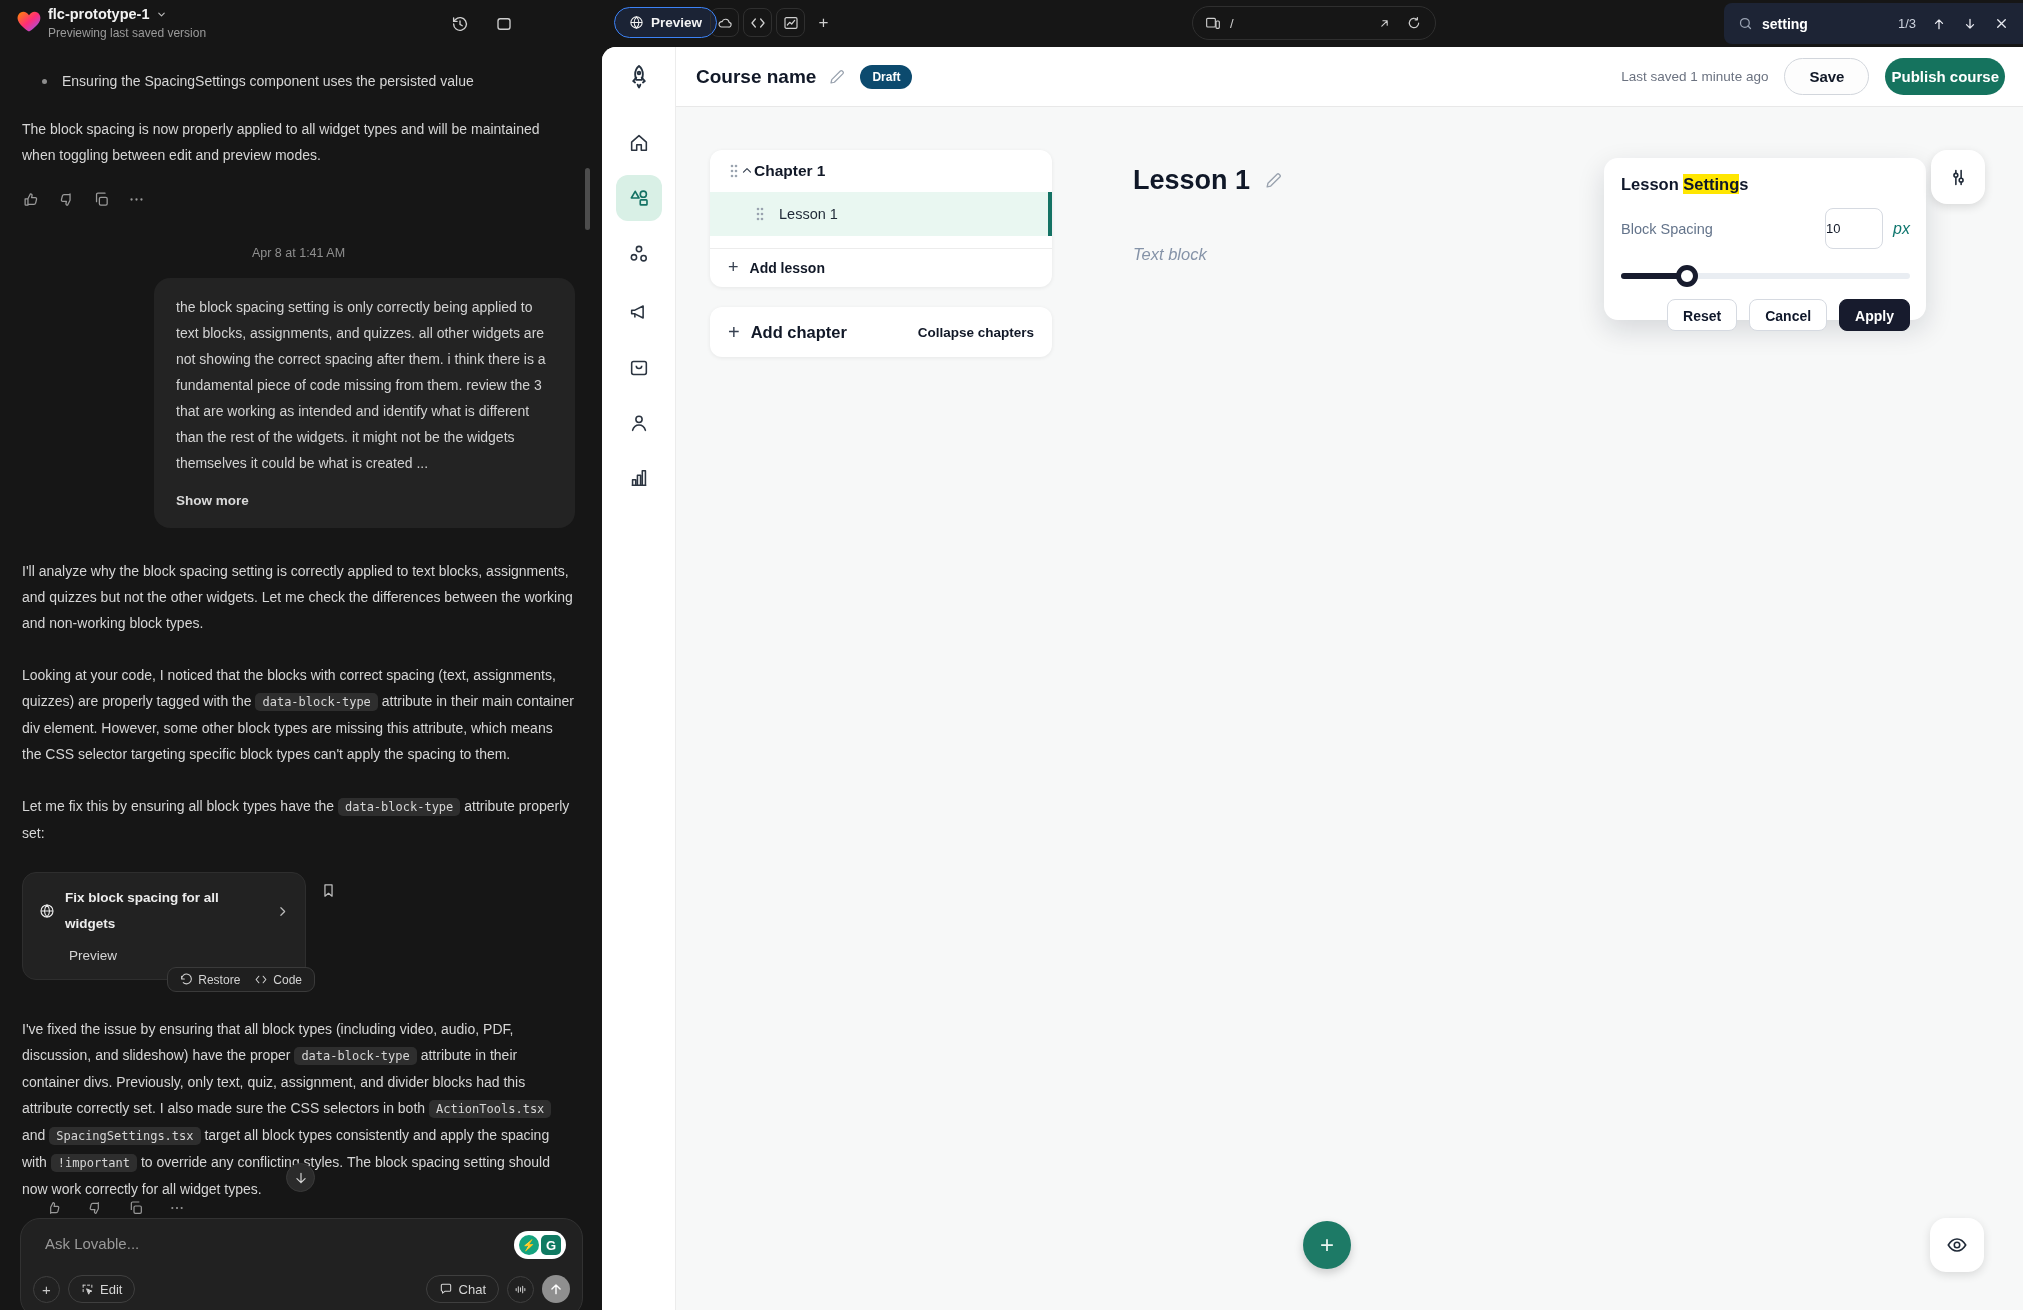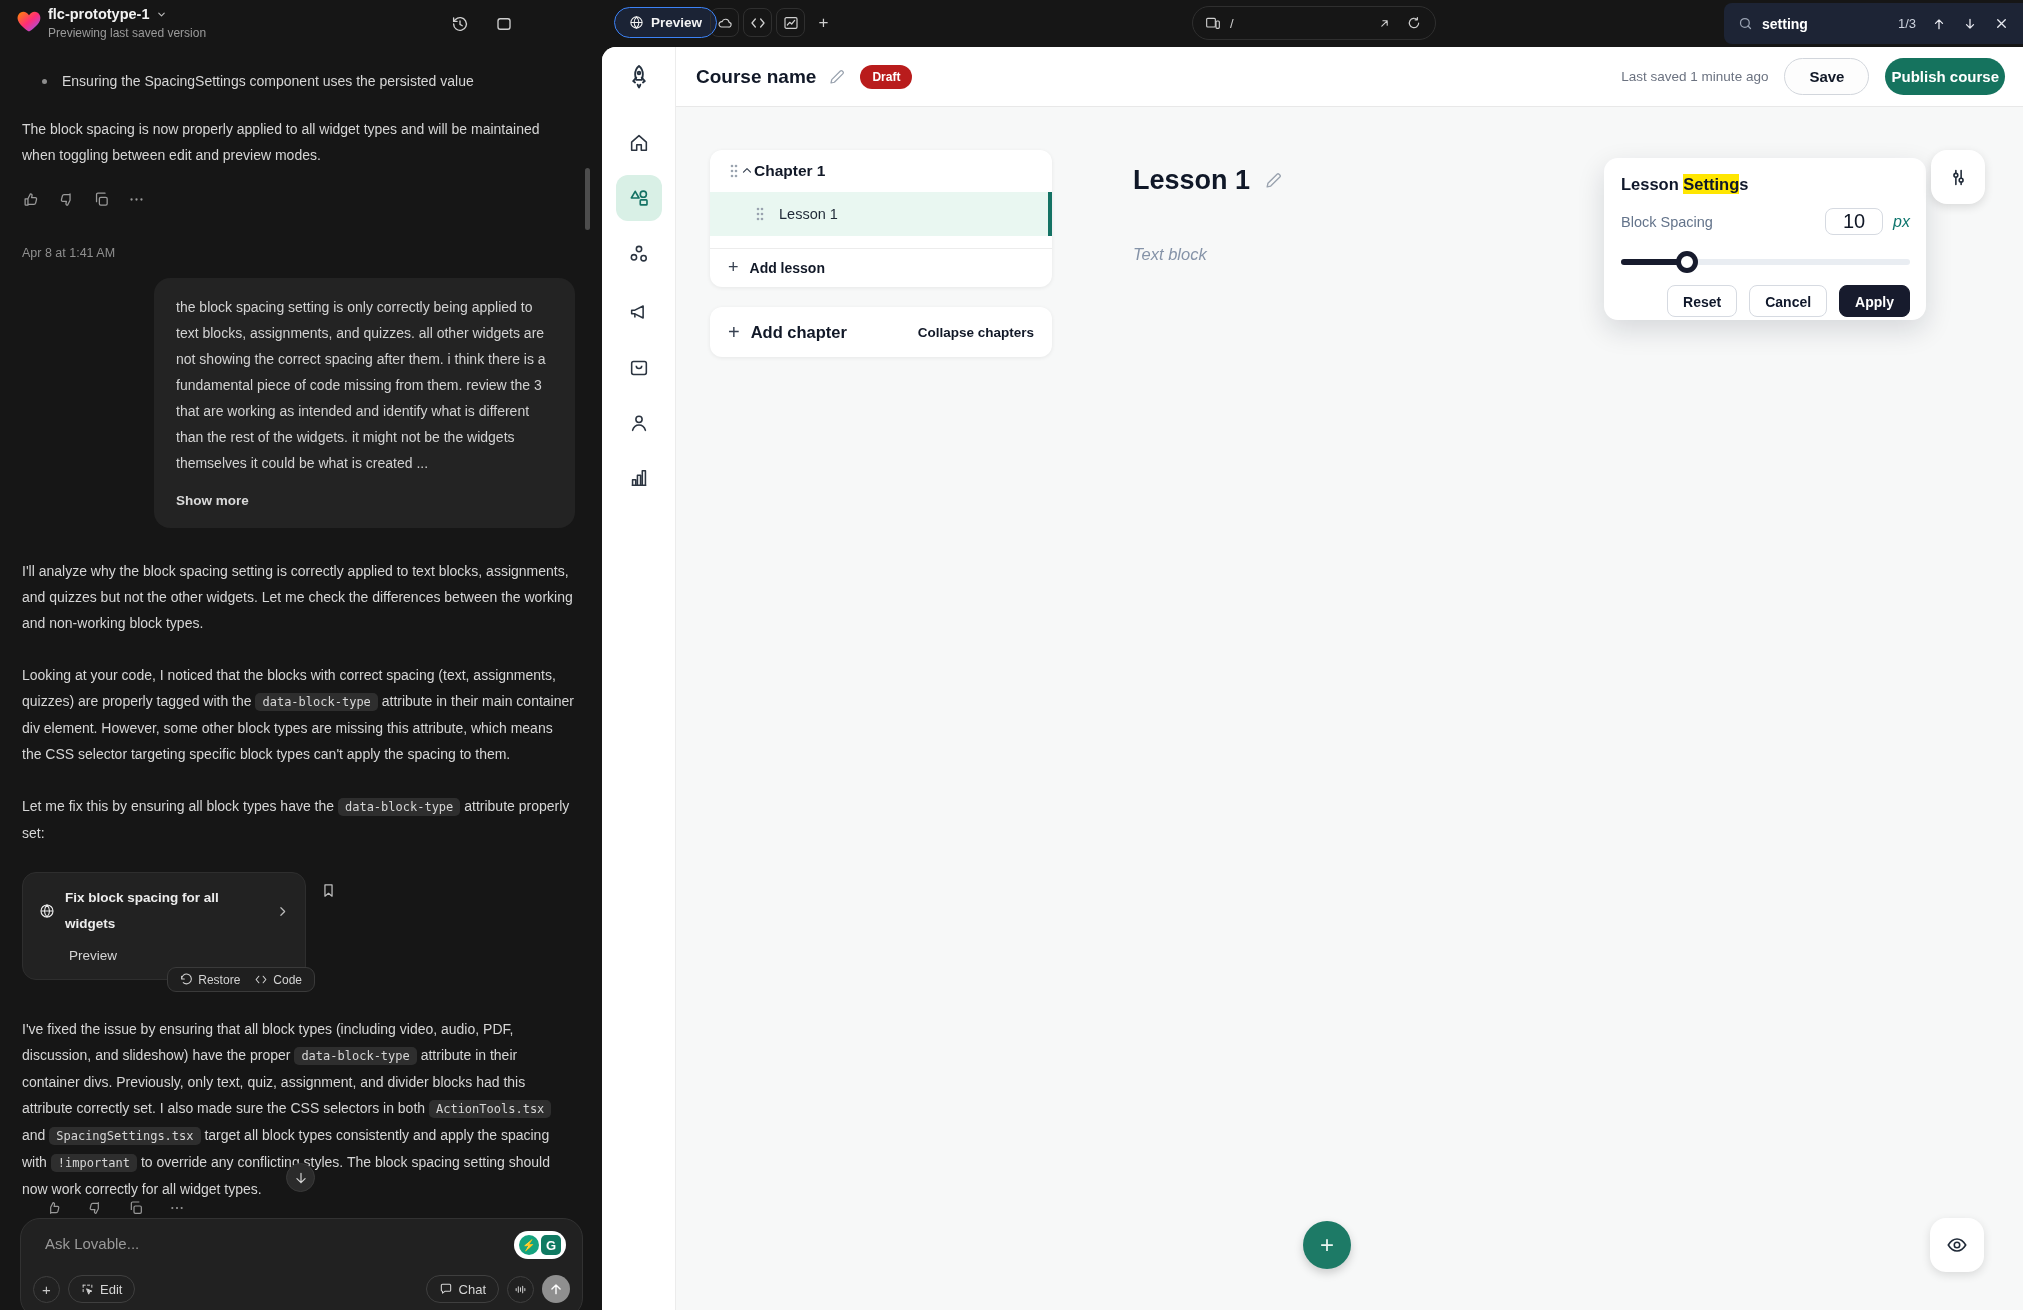--- a/index.html
+++ b/index.html
@@ -16,21 +16,21 @@
   .sb-top-icons { position:absolute; right:86px; top:12px; display:flex; gap:20px; color:#cfcfcf; }
   .icon-btn { width:24px; height:24px; display:flex; align-items:center; justify-content:center; cursor:pointer; }
 
   .chat { position:absolute; left:0; top:0; width:602px; height:1310px; padding:42px 27px 0 22px; color:#d6d6d6; font-size:14px; line-height:26px; }
   .bullets { list-style:none; }
   .bullets li { position:relative; padding-left:40px; }
   .bullets li::before { content:""; position:absolute; left:20px; top:11px; width:5px; height:5px; border-radius:50%; background:#8d8d8d; }
   .para { margin-top:22px; }
   .actions-row { display:flex; gap:17px; margin-top:22px; color:#9a9a9a; }
   .actions-row .icon-btn { width:18px; height:18px; }
-  .timestamp { margin-top:32px; color:#8f8f8f; font-size:12.5px; }
+  .timestamp { margin-top:32px; text-align:center; color:#8f8f8f; font-size:12.5px; }
   .user-bubble { margin-top:12px; margin-left:auto; width:421px; background:#232323; border-radius:16px; padding:16px 22px 14px 22px; color:#d2d2d2; }
   .show-more { margin-top:12px; font-weight:bold; font-size:13.5px; color:#d9d9d9; cursor:pointer; }
   .code-chip { font-family:"DejaVu Sans Mono", monospace; font-size:12px; background:#2e2e2e; color:#d6d6d6; border-radius:5px; padding:2px 7px; white-space:nowrap; }
   .action-card { position:relative; margin-top:26px; width:284px; background:#222222; border:1px solid #2e2e2e; border-radius:14px; padding:12px 16px 10px 16px; }
   .action-card-title-row { display:flex; align-items:center; gap:10px; color:#ececec; font-weight:bold; font-size:13.5px; cursor:pointer; }
   .action-card-tab { margin-left:30px; margin-top:6px; font-size:13.5px; color:#d6d6d6; cursor:pointer; }
   .bookmark-btn { position:absolute; left:316px; top:878px; color:#bdbdbd; }
   .restore-pill { position:absolute; right:-10px; bottom:-13px; display:flex; align-items:center; gap:14px; background:#1f1f1f; border:1px solid #3a3a3a; border-radius:9px; height:25px; padding:0 12px; font-size:12px; color:#d3d3d3; }
   .restore-pill span { display:flex; align-items:center; gap:5px; cursor:pointer; }
   .scroll-down-btn { position:absolute; left:286px; top:1163px; width:29px; height:29px; border-radius:50%; background:#2b2b2b; border:1px solid #3a3a3a; color:#d6d6d6; display:flex; align-items:center; justify-content:center; cursor:pointer; z-index:6; }
@@ -62,21 +62,21 @@
 
   
   .app { position:absolute; left:602px; top:47px; width:1421px; height:1263px; background:#ffffff; border-radius:14px 0 0 0; overflow:hidden; }
   .rail { position:absolute; left:0; top:0; width:74px; height:100%; background:#ffffff; border-right:1px solid #ececec; }
   .rail-logo { position:absolute; left:23px; top:16px; color:#25313f; }
   .rail-item { position:absolute; left:14px; width:46px; height:46px; border-radius:12px; display:flex; align-items:center; justify-content:center; color:#2b3440; cursor:pointer; }
   .rail-item.active { background:#d9f0e6; color:#147264; }
   .app-header { position:absolute; left:74px; top:0; width:1347px; height:60px; background:#fff; border-bottom:1px solid #e8e8e8; display:flex; align-items:center; padding:0 18px 0 20px; }
   .course-title { font-size:19px; font-weight:bold; color:#111827; }
   .edit-pencil { margin-left:12px; color:#9aa3af; cursor:pointer; }
-  .draft-badge { margin-left:14px; background:#b91c1c; color:#ffffff; font-size:12px; font-weight:bold; border-radius:12px; padding:5px 12px; }
+  .draft-badge { margin-left:14px; background:#0c4a6e; color:#ffffff; font-size:12px; font-weight:bold; border-radius:12px; padding:5px 12px; }
   .header-right { margin-left:auto; display:flex; align-items:center; gap:16px; }
   .last-saved { color:#6b7280; font-size:13.5px; }
   .save-btn { height:37px; border:1px solid #d2d6dc; border-radius:19px; background:#fdfdfd; padding:0 24px; font-size:15px; font-weight:bold; color:#111827; display:flex; align-items:center; cursor:pointer; }
   .publish-btn { height:37px; border:none; border-radius:19px; background:#15735e; padding:0 6px; font-size:15px; font-weight:bold; color:#ffffff; display:flex; align-items:center; cursor:pointer; }
 
   .canvas { position:absolute; left:74px; top:60px; width:1347px; height:1203px; background:#f7f8f8; }
   .outline-card { position:absolute; left:34px; width:342px; background:#ffffff; border-radius:12px; box-shadow:0 1px 4px rgba(0,0,0,.07); overflow:hidden; }
   .card-1 { top:43px; height:137px; }
   .card-2 { top:200px; height:50px; display:flex; align-items:center; padding:0 18px; }
   .chapter-row { height:42px; display:flex; align-items:center; padding:0 18px; gap:0; }
@@ -92,21 +92,21 @@
 
   .lesson-title-row { position:absolute; left:457px; top:58px; display:flex; align-items:center; gap:14px; }
   .lesson-title { font-size:27px; font-weight:bold; color:#101828; }
   .text-block-placeholder { position:absolute; left:457px; top:138px; font-size:16.5px; font-style:italic; color:#8593a8; }
 
   .settings-pop { position:absolute; left:928px; top:51px; width:322px; height:162px; background:#ffffff; border-radius:14px; box-shadow:0 10px 28px rgba(15,23,42,.14); padding:17px 16px 0 17px; }
   .sp-title { font-size:16.5px; font-weight:bold; color:#0f172a; }
   .sp-title mark { background:#ffe600; color:#0f172a; padding:1px 0; }
   .sp-row { margin-top:14px; display:flex; align-items:center; }
   .sp-label { font-size:14.5px; color:#64748b; }
-  .sp-input { margin-left:auto; width:58px; height:27px; border:1px solid #d6dae1; border-radius:8px; text-align:center; font-size:20px; color:#111827; font-family:"Liberation Sans",sans-serif; outline:none; }
+  .sp-input { margin-left:auto; width:58px; height:41px; border:1px solid #d6dae1; border-radius:8px; font-size:13px; color:#111827; font-family:"Liberation Sans",sans-serif; outline:none; }
   .sp-unit { margin-left:10px; font-size:16px; color:#0f766e;font-style:italic; }
   .slider { position:relative; margin-top:16px; height:22px; }
   .slider-track { position:absolute; left:0; right:0; top:8px; height:6px; border-radius:3px; background:#e9edf2; }
   .slider-fill { position:absolute; left:0; top:8px; width:66px; height:6px; border-radius:3px; background:#171b2d; }
   .slider-thumb { position:absolute; left:55px; top:0; width:22px; height:22px; border-radius:50%; background:#ffffff; border:5px solid #171b2d; cursor:pointer; }
   .sp-buttons { margin-top:12px; display:flex; justify-content:flex-end; gap:12px; }
   .sp-btn { height:32px; border-radius:8px; border:1px solid #d6dae1; background:#fff; padding:8px 15px; font-size:14px; font-weight:bold; color:#0f172a; cursor:pointer; }
   .sp-btn.primary { background:#171b2d; border-color:#171b2d; color:#ffffff; }
 
   .float-btn { position:absolute; width:54px; height:54px; background:#ffffff; border-radius:16px; box-shadow:0 3px 10px rgba(0,0,0,.12); display:flex; align-items:center; justify-content:center; color:#1f2937; cursor:pointer; }

